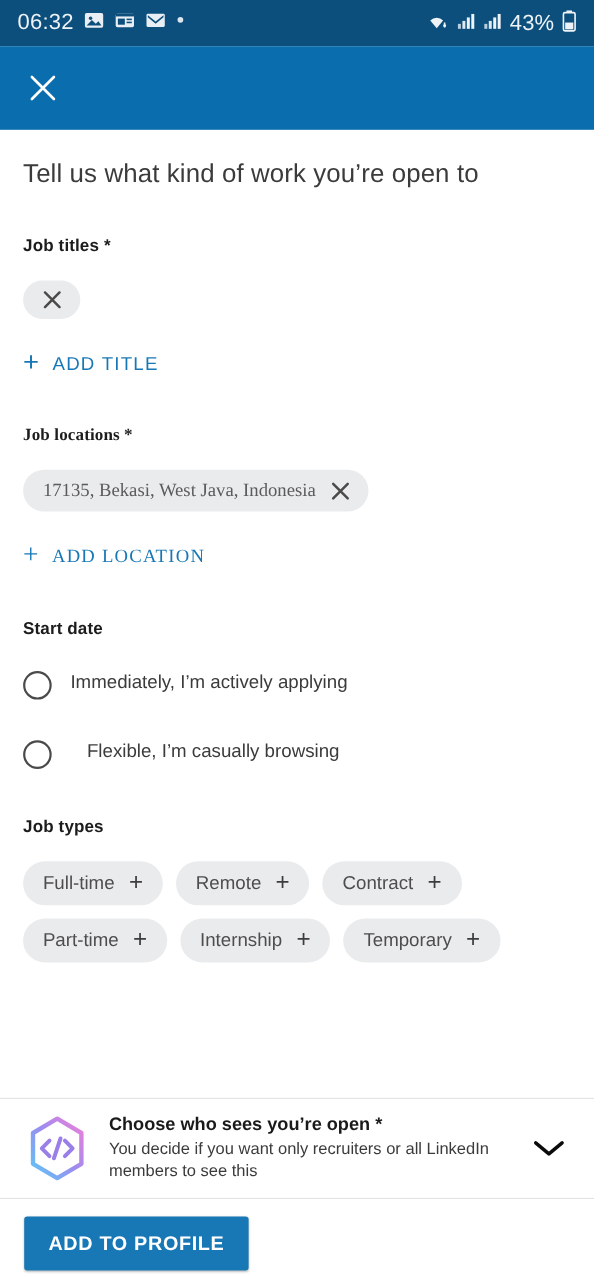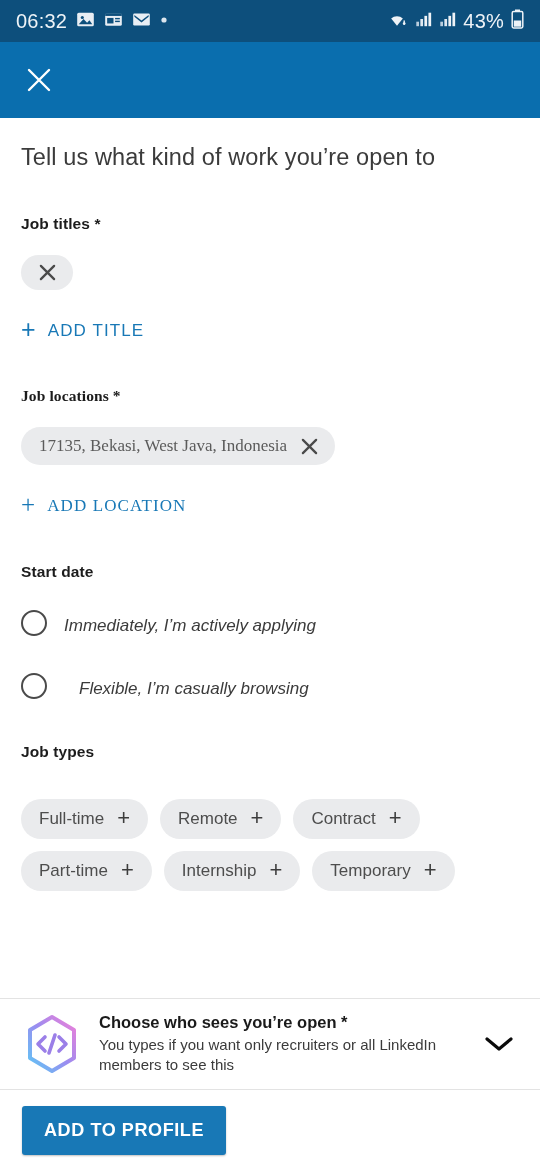--- a/index.html
+++ b/index.html
@@ -90,23 +90,22 @@
   }
   .plus-glyph {
     font-size: 25px; line-height: 1;
     font-weight: 400;
     color: #1878b6;
     position: relative; top: -1px;
   }
 
   
   .radio-row {
-    display: flex; align-items: flex-end; gap: 17px;
-    cursor: pointer;
-    font-style: italic;
+    display: flex; align-items: flex-start; gap: 17px;
+    cursor: pointer;
   }
   .radio {
     width: 26px; height: 26px; flex: none;
     border: 2.5px solid #4a4a4a;
     border-radius: 50%;
     background: transparent;
   }
   .radio-label { font-size: 17px; color: #3b3b3b; }
 
   
@@ -290,21 +289,21 @@
         <span class="radio-label">Immediately, I’m actively applying</span>
       </div>
       <div class="radio-row" style="margin-top:37px;gap:32px;">
         <span class="radio"></span>
         <span class="radio-label">Flexible, I’m casually browsing</span>
       </div>
     </div>
 
     <div class="section" style="margin-top:44px;">
       <div class="field-label">Job types</div>
-      <div class="chip-row" style="margin-top:38px;">
+      <div class="chip-row" style="margin-top:22px;">
         <div class="type-chip">
           <span>Full-time</span>
           <span class="type-plus">+</span>
         </div>
         <div class="type-chip">
           <span>Remote</span>
           <span class="type-plus">+</span>
         </div>
         <div class="type-chip">
           <span>Contract</span>
@@ -338,21 +337,21 @@
           </linearGradient>
         </defs>
         <path d="M31 4 L53 17 L53 45 L31 58 L9 45 L9 17 Z" fill="none" stroke="url(#hexgrad)" stroke-width="4" stroke-linejoin="round"></path>
         <path d="M24 24 L17 31 L24 38" fill="none" stroke="#9b7fe8" stroke-width="3.6" stroke-linecap="round" stroke-linejoin="round"></path>
         <path d="M38 24 L45 31 L38 38" fill="none" stroke="#9b7fe8" stroke-width="3.6" stroke-linecap="round" stroke-linejoin="round"></path>
         <path d="M34 22 L28 40" fill="none" stroke="#9b7fe8" stroke-width="3.6" stroke-linecap="round"></path>
       </svg>
     </span>
     <div class="vis-text">
       <div class="vis-title">Choose who sees you’re open *</div>
-      <div class="vis-desc">You types if you want only recruiters or all LinkedIn members to see this</div>
+      <div class="vis-desc">You decide if you want only recruiters or all LinkedIn members to see this</div>
     </div>
     <span class="chevron">
       <svg width="30" height="18" viewBox="0 0 30 18">
         <path d="M3 4 L15 14 L27 4" fill="none" stroke="#0b0b0b" stroke-width="3.2" stroke-linecap="round" stroke-linejoin="round"></path>
       </svg>
     </span>
   </div>
 
   <div class="bottombar">
     <button class="primary-btn">ADD TO PROFILE</button>

